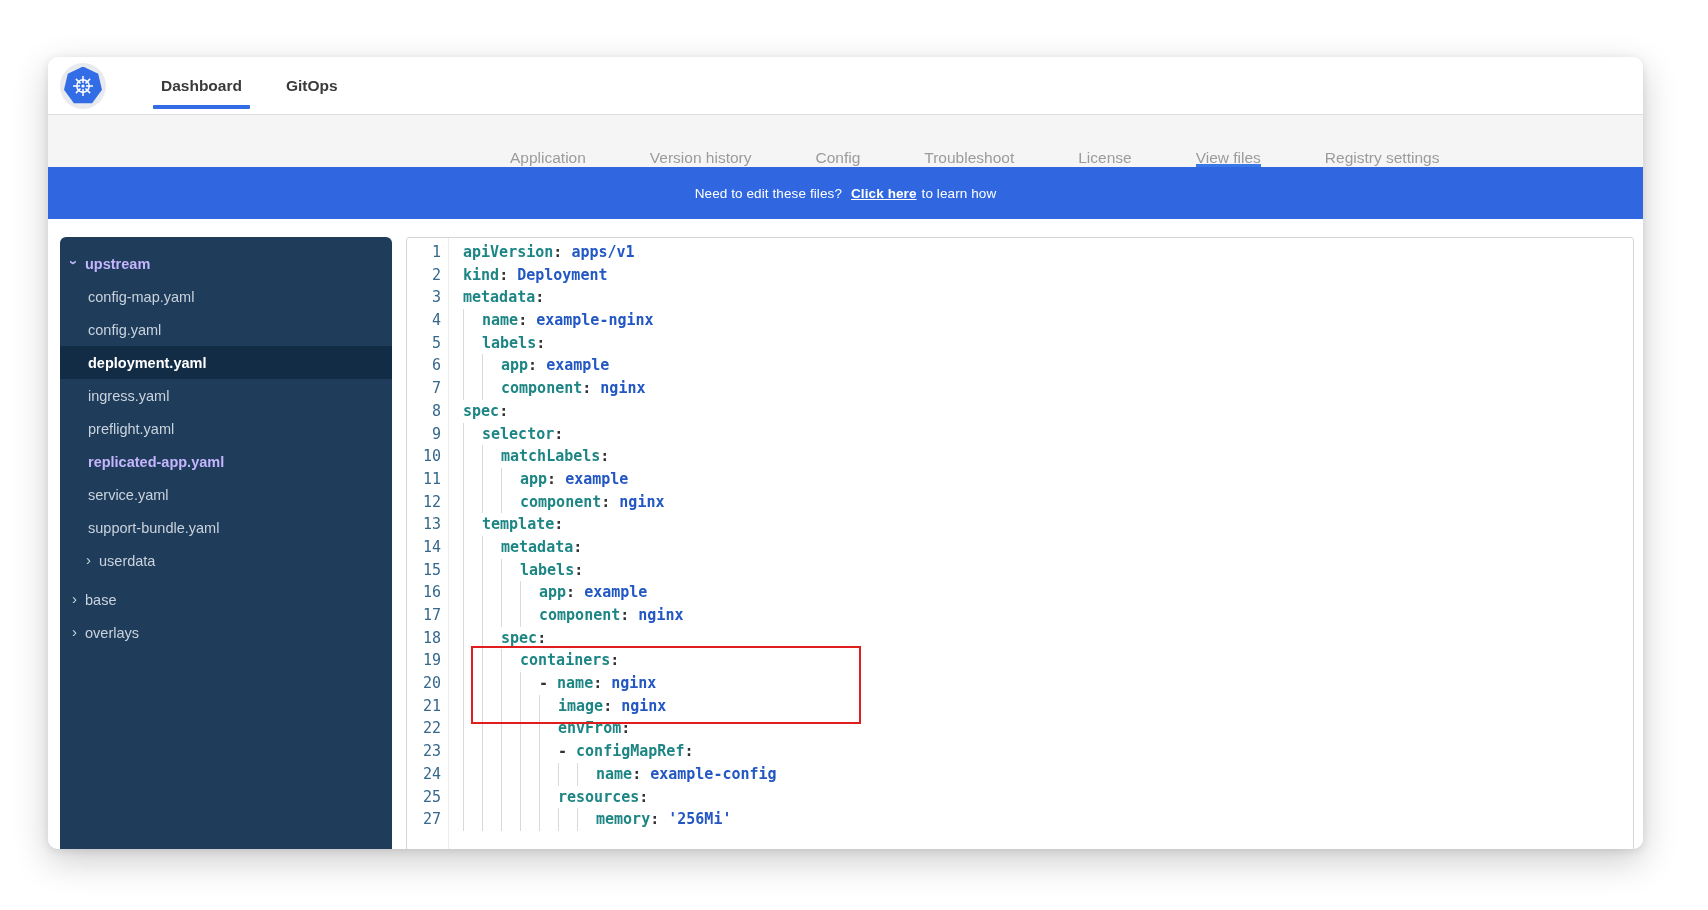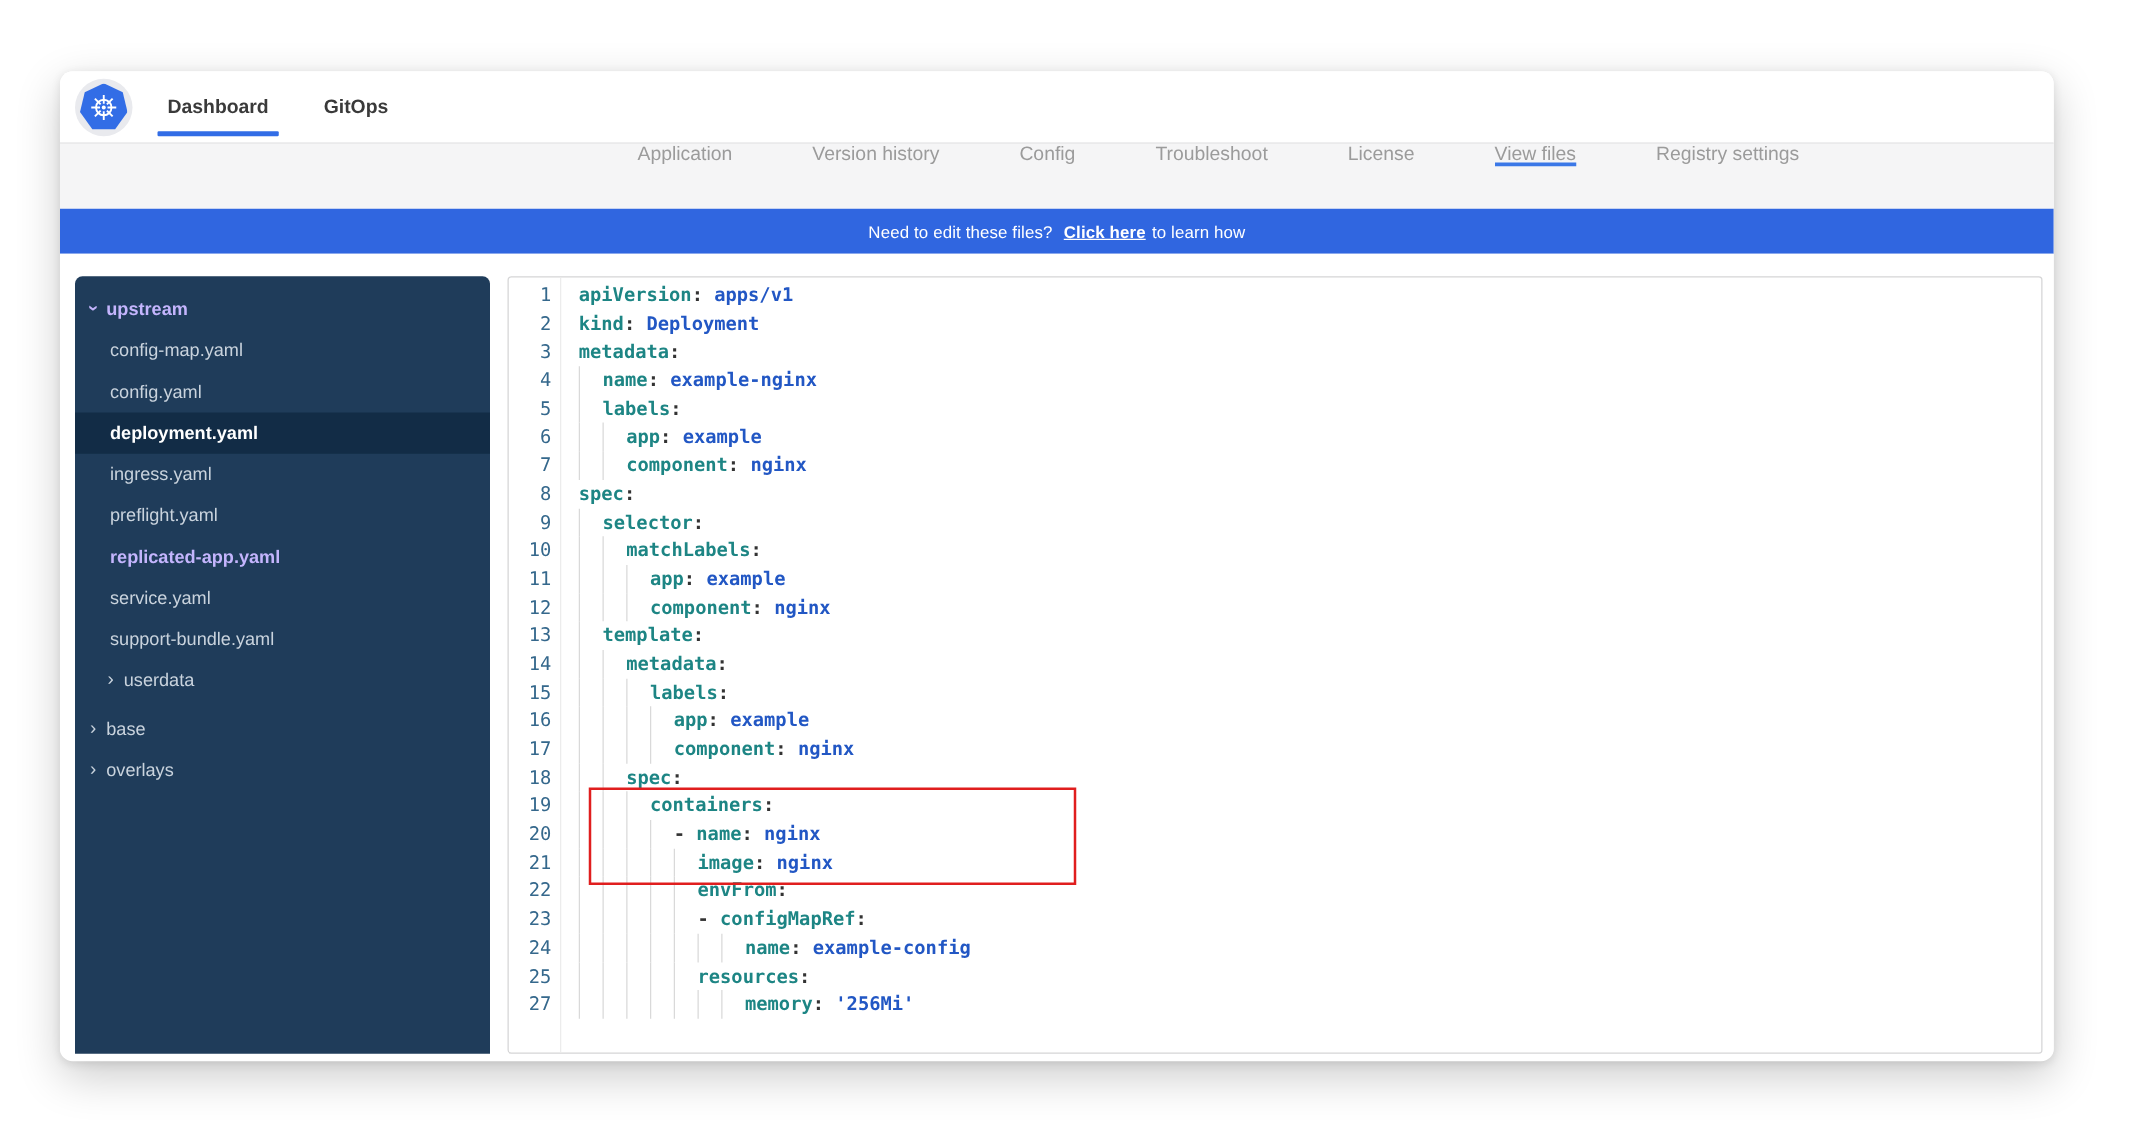--- a/index.html
+++ b/index.html
@@ -2,36 +2,36 @@
 <html><head>
 <meta charset="utf-8">
 <style>
   html,body{margin:0;padding:0;background:#ffffff;width:1708px;height:910px;overflow:hidden;
     font-family:"Liberation Sans","DejaVu Sans",sans-serif;}
   .window{position:absolute;left:48px;top:57px;width:1595px;height:792px;background:#fff;
     border-radius:10px;box-shadow:0 12px 36px rgba(0,0,0,.20), 0 2px 8px rgba(0,0,0,.10);overflow:hidden;}
 
   
   .hdr{height:58px;display:flex;align-items:center;padding-left:12px;background:#fff;
-    border-bottom:1px solid #dededf;box-sizing:border-box;}
+    border-bottom:1px solid #dededf;box-sizing:border-box;gap:27px;}
   .logo-ring{width:46px;height:46px;border-radius:50%;background:#e9eaee;display:flex;align-items:center;justify-content:center;flex:0 0 auto;}
   .logo-hept{width:38px;height:38px;background:#326de6;display:flex;align-items:center;justify-content:center;
     clip-path:polygon(50% 0%,90% 19%,100% 61%,74% 97%,26% 97%,0% 61%,10% 19%);}
   .hdr-tabs{display:flex;align-items:stretch;height:100%;margin-left:28px;gap:44px;}
   .hdr-tab{position:relative;display:flex;align-items:center;font-size:15.5px;font-weight:700;color:#3a3a3a;cursor:pointer;white-space:nowrap;}
   .hdr-tab.active::after{content:"";position:absolute;left:-8px;right:-8px;bottom:5px;height:4px;background:#326de6;border-radius:1px;}
 
   
-  .subnav{height:52px;background:#f5f5f6;display:flex;align-items:flex-start;padding-left:462px;gap:64px;
+  .subnav{height:52px;background:#f5f5f6;display:flex;align-items:flex-end;padding-left:462px;gap:64px;
     box-sizing:border-box;white-space:nowrap;overflow:hidden;}
   .sub-tab{position:relative;display:flex;align-items:center;font-size:15.5px;color:#9b9b9b;cursor:pointer;}
   .sub-tab.active::after{content:"";position:absolute;left:0;right:0;bottom:0;height:3px;background:#3b78e7;}
 
   
-  .banner{height:36px;background:#3066e0;color:#fff;display:flex;align-items:center;justify-content:center;
+  .banner{height:52px;background:#3066e0;color:#fff;display:flex;align-items:center;justify-content:center;
     font-size:13.5px;letter-spacing:.1px;}
   .banner b{font-weight:700;text-decoration:underline;margin:0 5px;cursor:pointer;}
   .banner .pre{margin-right:4px;}
 
   
   .content{display:flex;padding:18px 0 0 12px;gap:14px;height:640px;box-sizing:border-box;background:#fff;}
 
   
   .tree{width:332px;flex:0 0 auto;background:#1f3c5a;border-radius:6px 6px 0 0;height:622px;overflow:hidden;
     padding-top:10px;box-sizing:border-box;}

